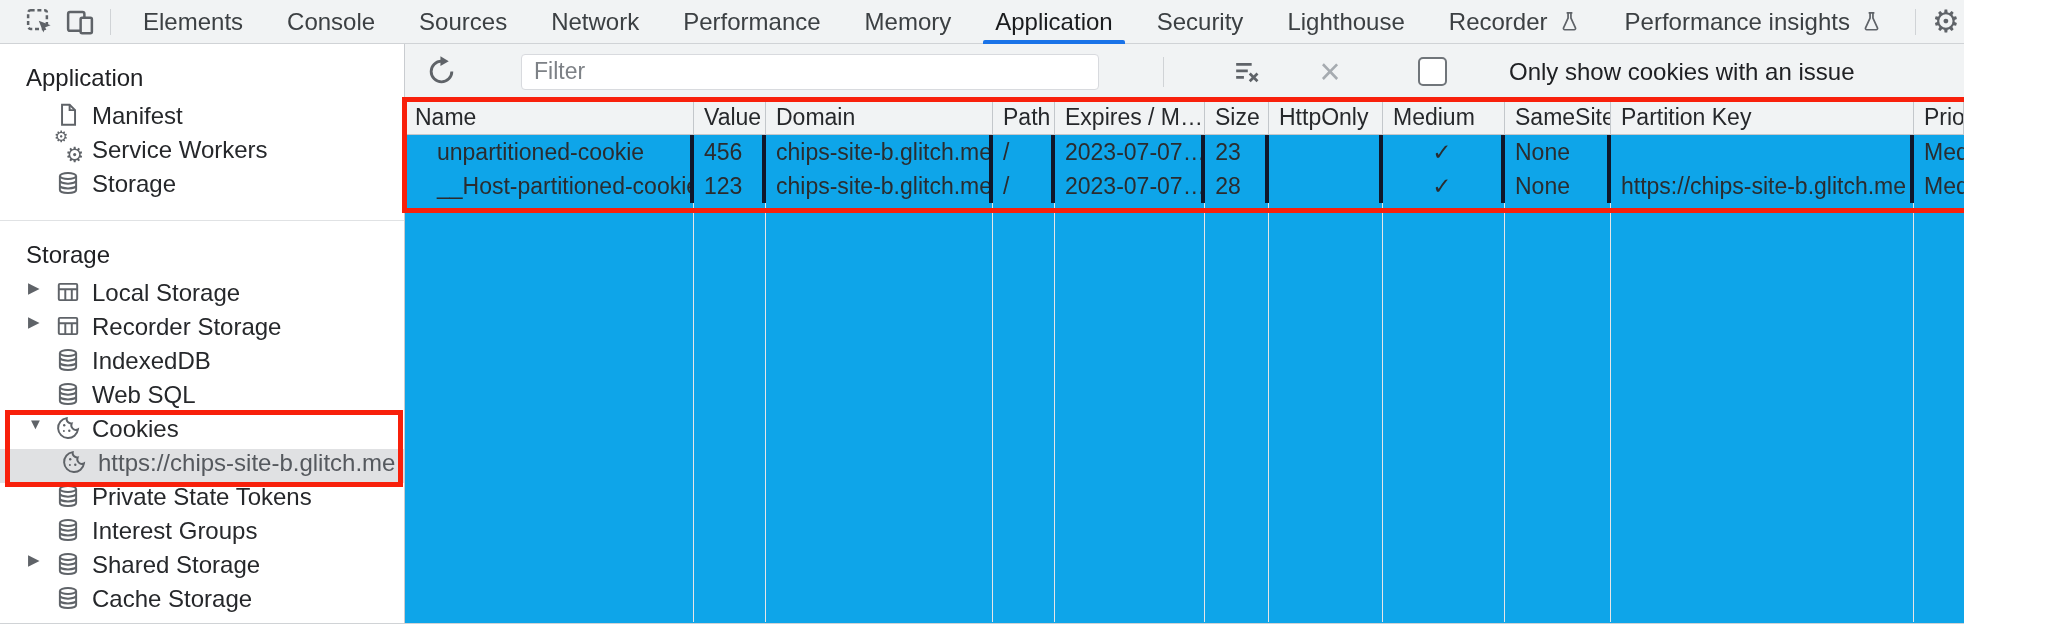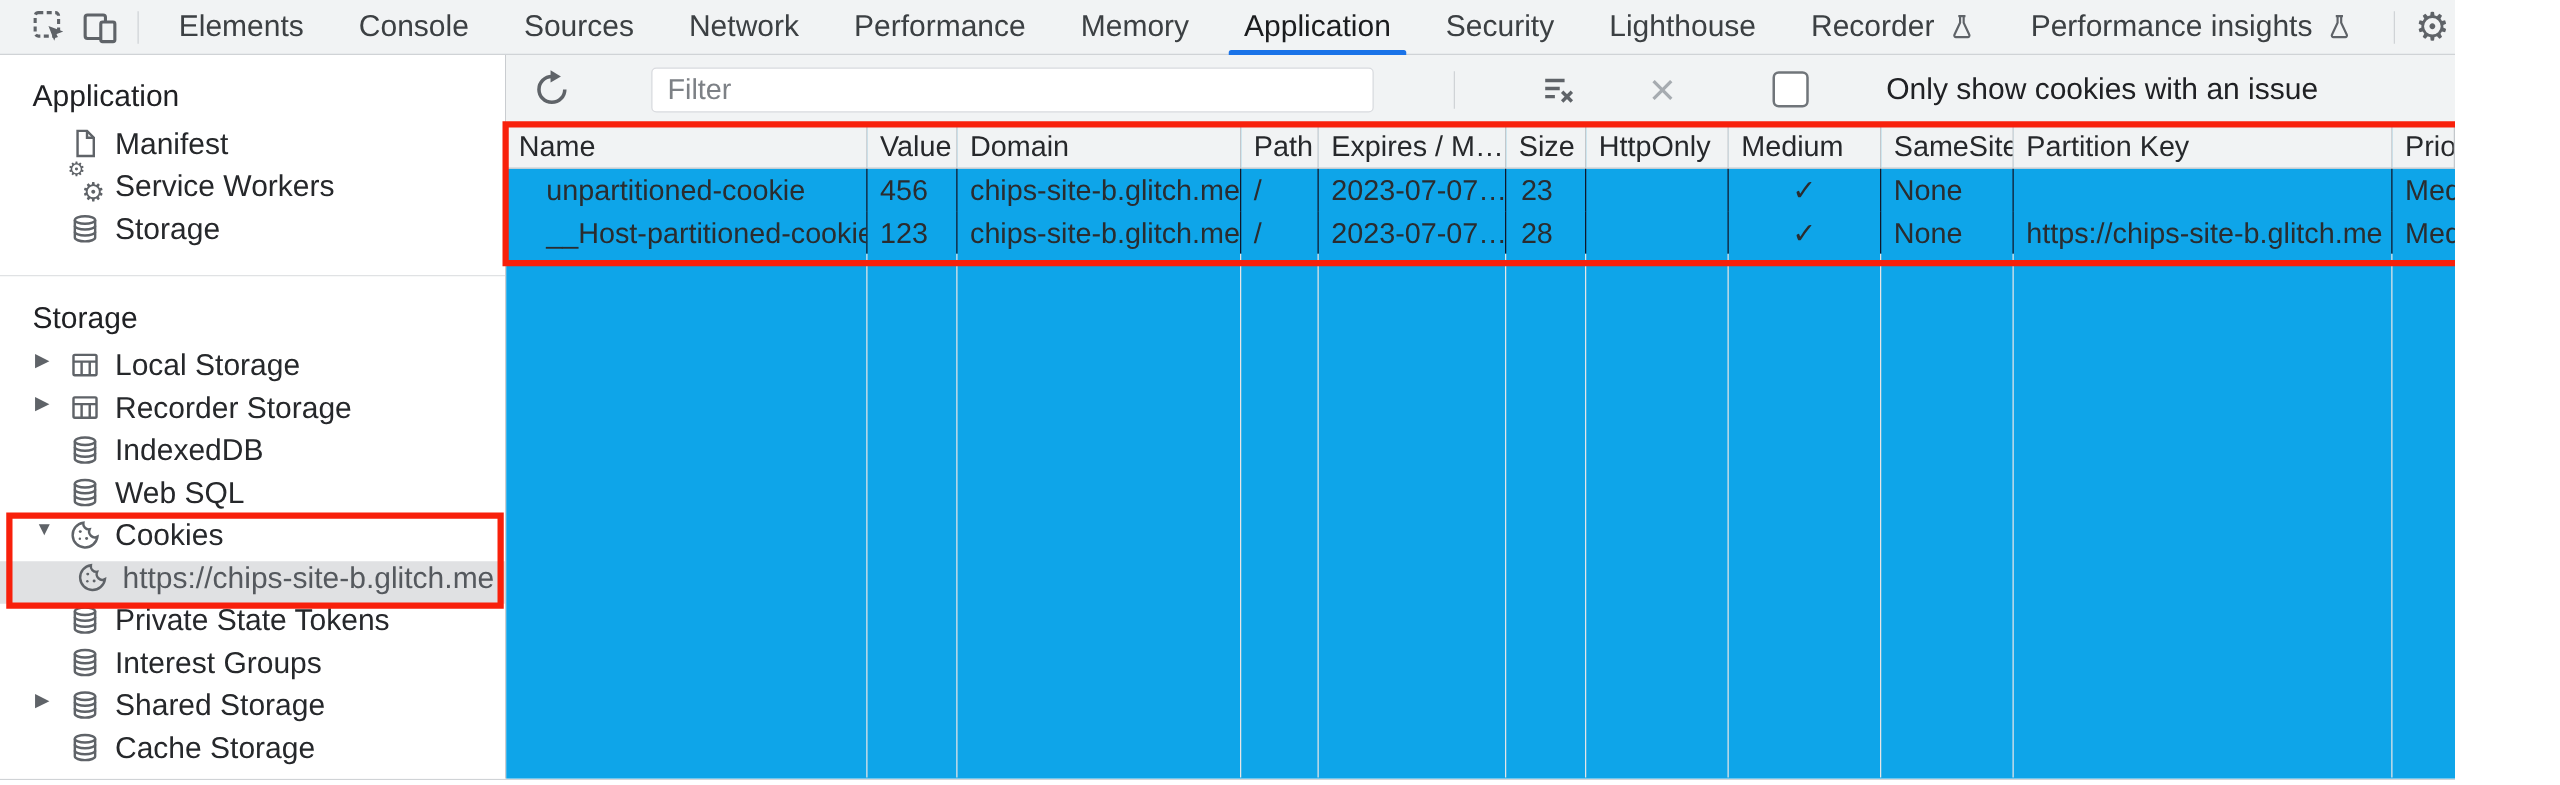--- a/index.html
+++ b/index.html
@@ -44,21 +44,21 @@
   .tb-icon.disabled{color:#a6abb0;}
   .clear-x{font-size:36px;line-height:1;}
   .issue-checkbox{width:25px;height:25px;border:2px solid #70757a;border-radius:5px;background:#fff;margin-left:22px;flex:none;}
   .issue-label{margin-left:14px;font-size:24px;color:#202124;white-space:nowrap;}
 
   
   .grid-wrap{flex:1;position:relative;overflow:hidden;background:#0ea5e9;}
   .grid{display:grid;grid-template-columns:289px 72px 227px 62px 150px 64px 114px 122px 106px 303px 1fr;}
   .hcell{height:35px;line-height:34px;background:#f1f3f4;border-bottom:1px solid #c3c7cb;border-right:1px solid #c3c7cb;padding-left:10px;font-size:23px;color:#26282b;white-space:nowrap;overflow:hidden;box-sizing:border-box;}
   .hcell:last-child{border-right:none;}
-  .cell{height:34px;line-height:34px;border-right:1px solid #0f172a;padding-left:10px;font-size:23px;color:#2a2c2f;white-space:nowrap;overflow:hidden;box-sizing:border-box;}
+  .cell{height:34px;line-height:34px;border-right:4px solid #0f172a;padding-left:10px;font-size:23px;color:#2a2c2f;white-space:nowrap;overflow:hidden;box-sizing:border-box;}
   .cell.last{border-right:none;}
   .cell.c-name{padding-left:32px;}
   .cell.c-size{text-align:center;padding-right:14px;padding-left:0;}
   .cell.c-secure{text-align:center;padding-left:0;}
   .fcell{height:419px;border-right:1px solid #e4e5e7;box-sizing:border-box;}
   .fcell.last{border-right:none;}
 
   
   .annotation{position:absolute;border:5px solid #f8200b;box-sizing:border-box;pointer-events:none;z-index:20;}
   .anno-sidebar{left:5px;top:410px;width:398px;height:77px;}

